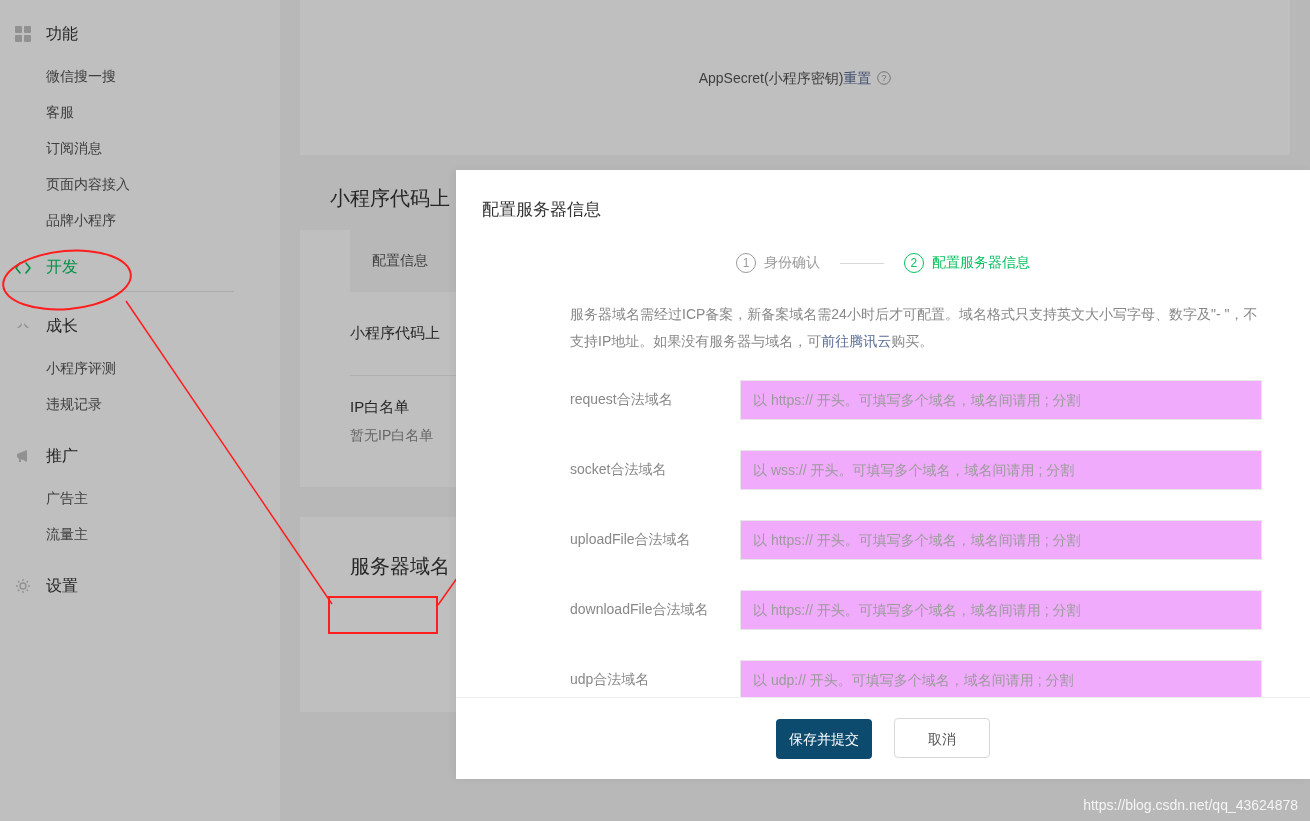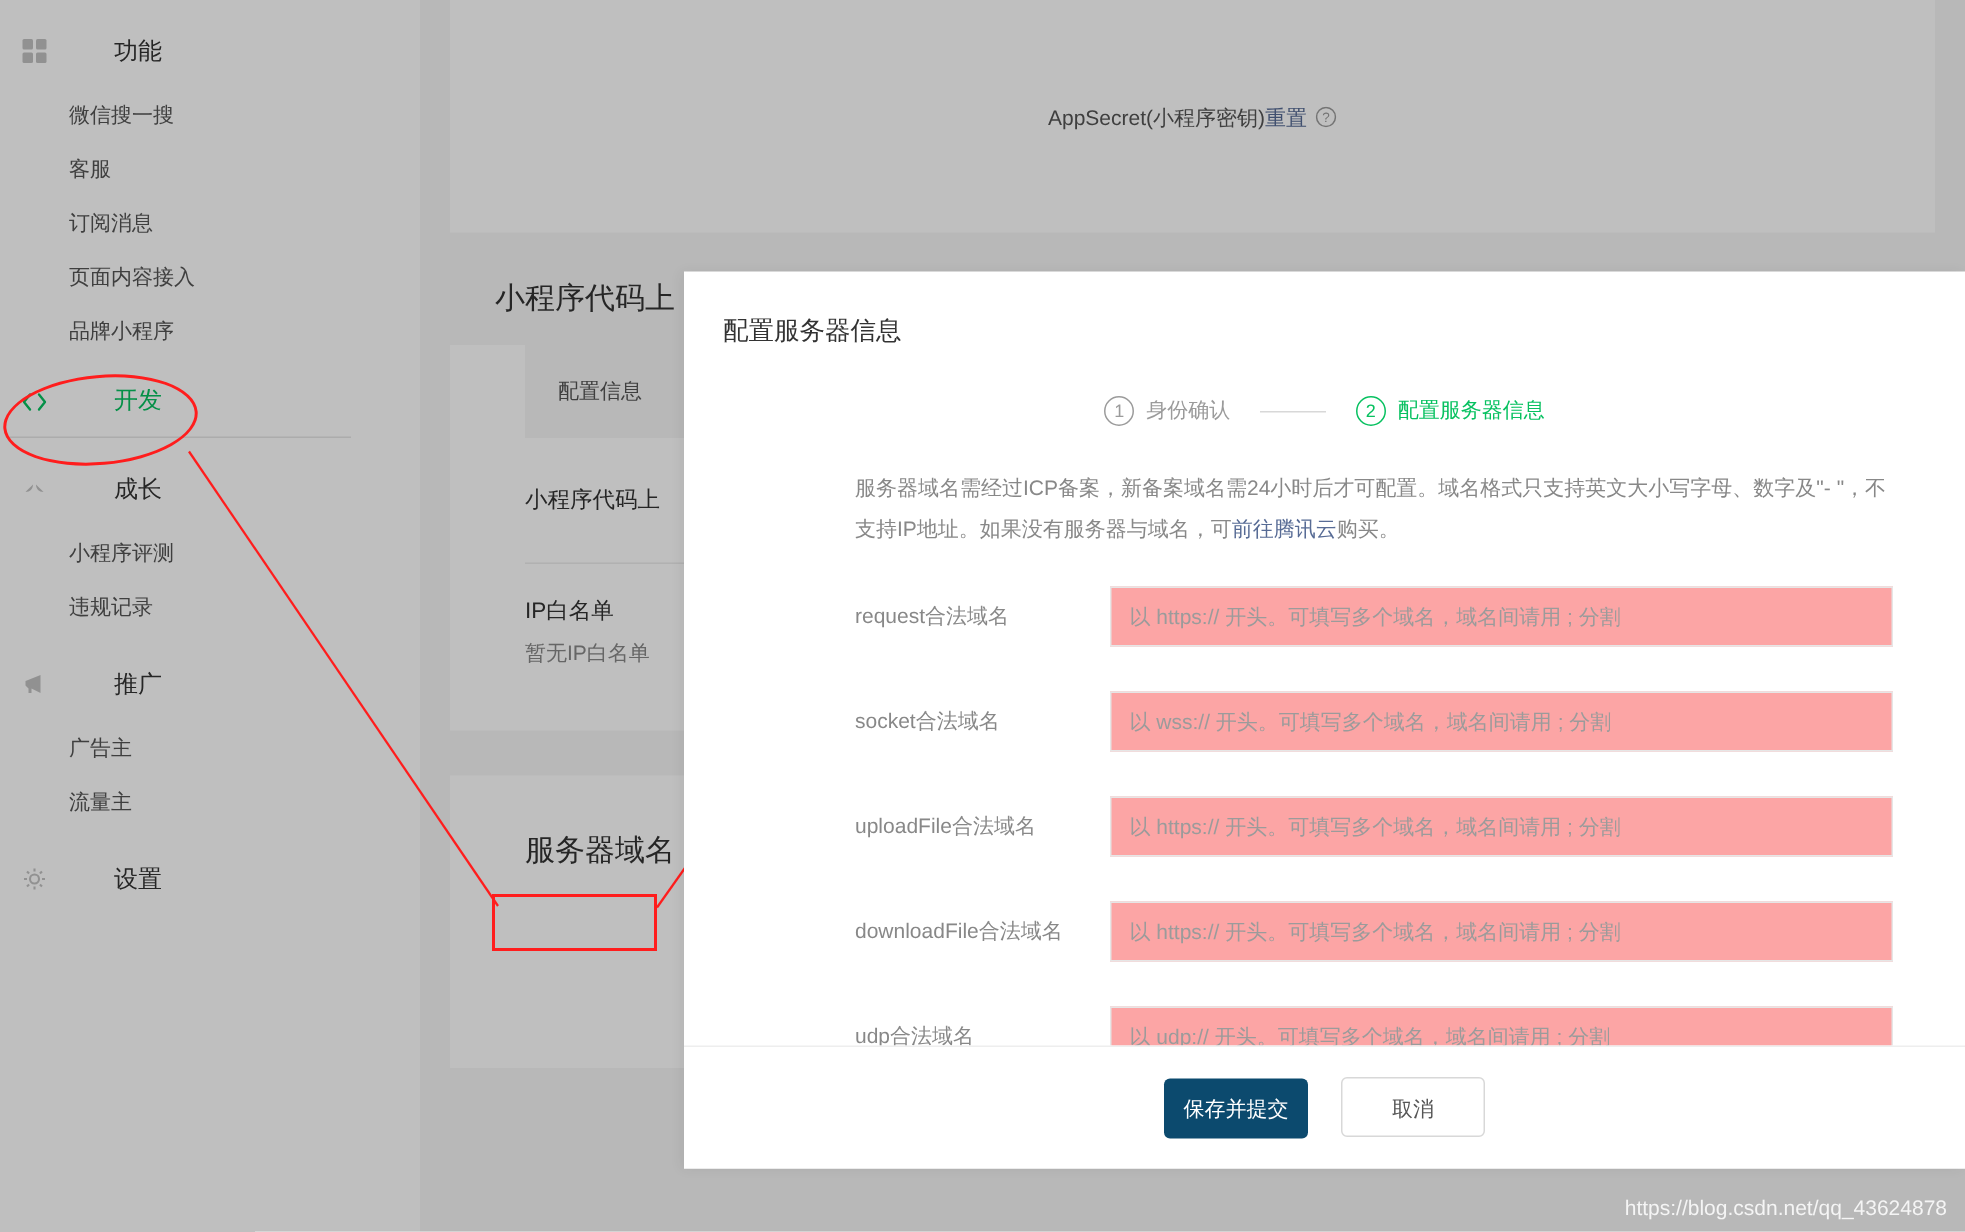--- a/index.html
+++ b/index.html
@@ -1,20 +1,20 @@
 <!DOCTYPE html>
 <html><head>
 <meta charset="utf-8">
 <style>
   * { box-sizing: border-box; margin: 0; padding: 0; }
   body { font-family: -apple-system, "Microsoft YaHei", Arial, sans-serif; font-size: 14px; color: #353535; background: #fff; width: 1310px; height: 821px; overflow: hidden; position: relative; }
 
   
   .sidebar { position: absolute; left: 0; top: 0; width: 280px; height: 100%; background: #fff; padding-top: 10px; padding-left: 4px; }
-  .nav-section-header { display: flex; align-items: center; height: 48px; padding-left: 10px; font-size: 16px; color: #333; gap: 30px; }
+  .nav-section-header { display: flex; align-items: center; height: 48px; padding-left: 10px; font-size: 16px; color: #333; }
   .nav-section-header .icon { width: 18px; height: 18px; margin-right: 14px; opacity: .6; display:flex; align-items:center; justify-content:center; }
   .nav-item { padding-left: 42px; height: 36px; line-height: 36px; font-size: 14px; color: #555; }
   .active-dev { color: #07c160 !important; border-bottom: 1px solid #e6e6e6; width: 230px; }
 
   
   .main { position: absolute; left: 280px; top: 0; right: 0; height: 100%; background: #f6f6f6; }
   .panel { background: #fff; margin: 0 20px 30px 20px; }
   .appsecret-row { height: 155px; padding: 70px 40px 0 40px; background:#fff; margin: 0 20px; display:flex; justify-content:center; align-items:flex-start; color:#555;}
   .appsecret-row .reset { color:#576b95; display:flex; align-items:center; gap:6px;}
   .section-title { font-size: 20px; color:#333; margin: 30px 0 18px 50px; }
@@ -22,34 +22,34 @@
   .inner-label { font-size:14px; color:#555; }
   .sub-row { padding:22px 0; margin:0 50px; border-bottom:1px solid #ececec; }
   .sub-row .label { font-size:15px; color:#333; margin-bottom:10px; }
   .sub-row .muted { font-size:14px; color:#888; }
   .server-domain-box { margin:20px 30px; padding:12px 20px; font-size:20px; color:#333; display:inline-block; }
 
   
   .overlay { position: absolute; inset:0; background: rgba(0,0,0,.25); }
 
   
-  .modal { position:absolute; left:456px; top:170px; right:0; bottom:42px; background:#fff; box-shadow:-2px 0 8px rgba(0,0,0,.06);margin-top:11px; }
+  .modal { position:absolute; left:456px; top:170px; right:0; bottom:42px; background:#fff; box-shadow:-2px 0 8px rgba(0,0,0,.06); }
   .modal-title { padding:28px 26px 24px; font-size:17px; color:#333; }
   .steps { text-align:center; margin:8px 0 28px; }
   .step { display:inline-flex; align-items:center; gap:8px; color:#9b9b9b; font-size:14px; }
   .step.active { color:#07c160; }
   .step-circle { width:20px; height:20px; border:1px solid currentColor; border-radius:50%; display:inline-flex; align-items:center; justify-content:center; font-size:12px; }
   .step-line { display:inline-block; width:44px; border-top:1px solid #d8d8d8; margin:0 16px; vertical-align:middle; }
   .modal-body { padding:0 48px 0 114px; }
   .help-text { font-size:14px; color:#888; line-height:1.9; margin-bottom:26px; }
   .help-text .link { color:#576b95; }
 
   .form-row { display:flex; align-items:center; margin-bottom:30px; }
   .form-row .flabel { width:170px; font-size:14px; color:#888; }
-  .form-row input { flex:1; height:40px; border:1px solid #e6e6e6; padding:0 12px; font-size:14px; color:#333; background:#fca5a5; }
+  .form-row input { flex:1; height:40px; border:1px solid #e6e6e6; padding:0 12px; font-size:14px; color:#333; background:#f0abfc; }
   .form-row input::placeholder { color:#9b9b9b; }
 
   .modal-footer { position:absolute; left:0; right:0; bottom:0; padding:20px 0; text-align:center; border-top:1px solid #eee; background:#fff; }
   .btn { display:inline-block; min-width:96px; height:40px; line-height:40px; border-radius:4px; font-size:14px; text-align:center; cursor:pointer; user-select:none; }
   .btn-primary { background:#0c4a6e; color:#fff; border:none; margin-right:18px; }
   .btn-default { background:#fff; color:#555; border:1px solid #d8d8d8; }
 
   
   .anno-oval { position:absolute; left:2px; top:250px; width:130px; height:60px; border:2px solid #ff1d1d; border-radius:50%; transform:rotate(-5deg); pointer-events:none; }
   .anno-rect { position:absolute; left:328px; top:596px; width:110px; height:38px; border:2px solid #ff1d1d; pointer-events:none; }

